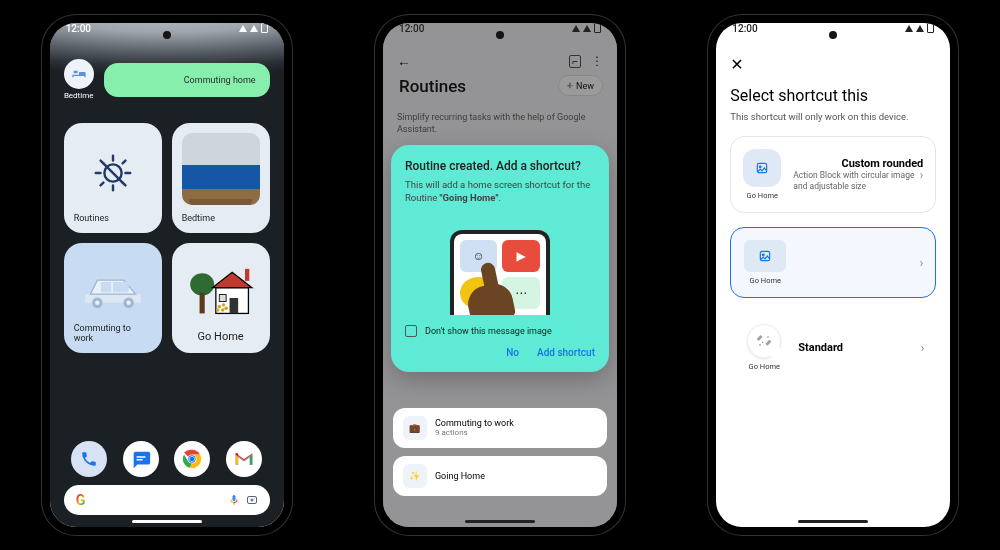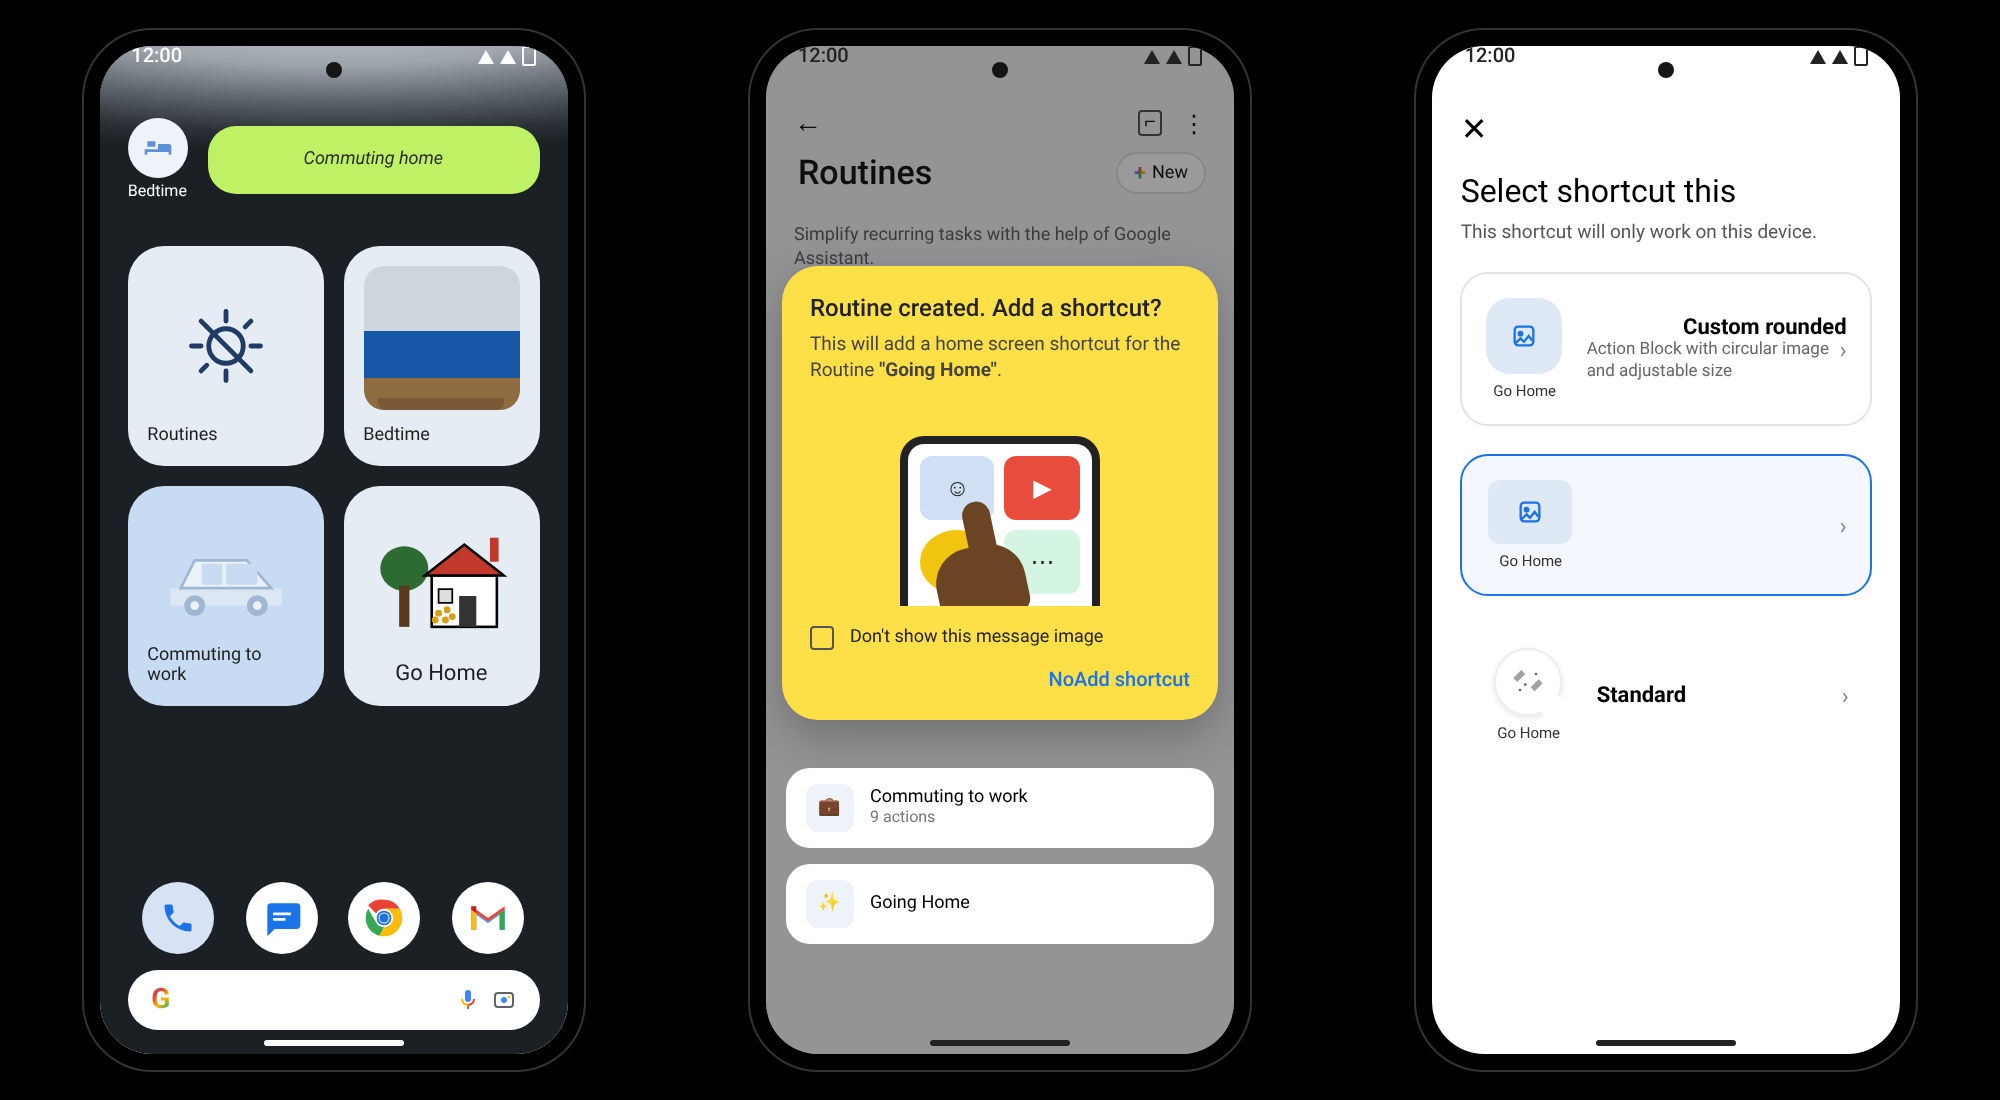--- a/index.html
+++ b/index.html
@@ -87,27 +87,26 @@
     display: flex; gap: 10px; align-items: center;
   }
   .p1-bedtime-icon {
     width: 30px; height: 30px; background: #eef2f9; border-radius: 50%;
     display: flex; align-items: center; justify-content: center;
     color: #5f8fd6;
   }
   .p1-bedtime-label { font-size: 8px; color: #fff; margin-top: 2px; text-align: center; }
   .p1-commute-pill {
     flex: 1;
-    background: #bef264;
+    background: #86efac;
     border-radius: 14px;
     padding: 12px 14px;
     font-size: 9px;
-    text-align: center;
+    text-align: right;
     color: #2b2b2b;
-    font-style: italic;
   }
   .p1-grid {
     position: absolute;
     top: 100px; left: 14px; right: 14px;
     display: grid;
     grid-template-columns: 1fr 1fr;
     gap: 10px;
   }
   .p1-tile {
     border-radius: 18px;
@@ -183,21 +182,21 @@
   }
   .p2-new span.plus {
     background: conic-gradient(#ea4335,#fbbc05,#34a853,#4285f4,#ea4335);
     -webkit-background-clip:text; color:transparent; font-weight:bold; font-size:11px;
   }
   .p2-overlay {
     position:absolute; inset:0; background:rgba(30,30,30,.45);
     display:flex; flex-direction:column; padding-top:110px;
   }
   .p2-dialog {
-    background:#fde047; margin:0 8px; border-radius:18px;
+    background:#5eead4; margin:12px 8px; border-radius:18px;
     padding:14px; font-size:9.5px;
     color:#222;
     box-shadow:0 8px 24px rgba(0,0,0,.25);
   }
   .p2-dialog-title { font-size:12px; font-weight:500; margin-bottom:6px; }
   .p2-dialog-text { color:#444; line-height:1.35; margin-bottom: 10px; }
   .p2-illus {
     height: 100px; border-radius:10px; margin:6px auto 10px;
     width: 140px;
     display:flex; justify-content:center; align-items:flex-end;
@@ -216,21 +215,21 @@
     width: 45px; height: 36px;
     background:#6b4423; border-radius: 18px 18px 6px 6px;
     transform: rotate(-12deg);
   }
   .p2-finger::before {
     content:''; position:absolute; top:-22px; left:20px;
     width:14px; height:30px; background:#6b4423; border-radius:8px;
   }
   .p2-check { display:flex; gap:8px; align-items:center; margin: 6px 0 10px; font-size: 9px;}
   .p2-check-box { width:12px; height:12px; border:1.5px solid #555; border-radius:2px; }
-  .p2-actions { display:flex; justify-content:flex-end; font-size:10px; font-weight:500; color:#1a73e8; }
+  .p2-actions { display:flex; justify-content:flex-end; gap:18px; font-size:10px; font-weight:500; color:#1a73e8; }
   .p2-list {
     padding-top: 24px;
   }
   .p2-row {
     background:#fff; margin:0 10px 8px; border-radius:12px;
     padding:8px 10px; display:flex; align-items:center; gap:8px;
     font-size: 9px;
   }
   .p2-row-ico { width:24px; height:24px; background:#eef2f9; border-radius:6px; display:flex;align-items:center;justify-content:center;}
   .p2-row-sub {display:block; color:#777; font-size:8px;}

